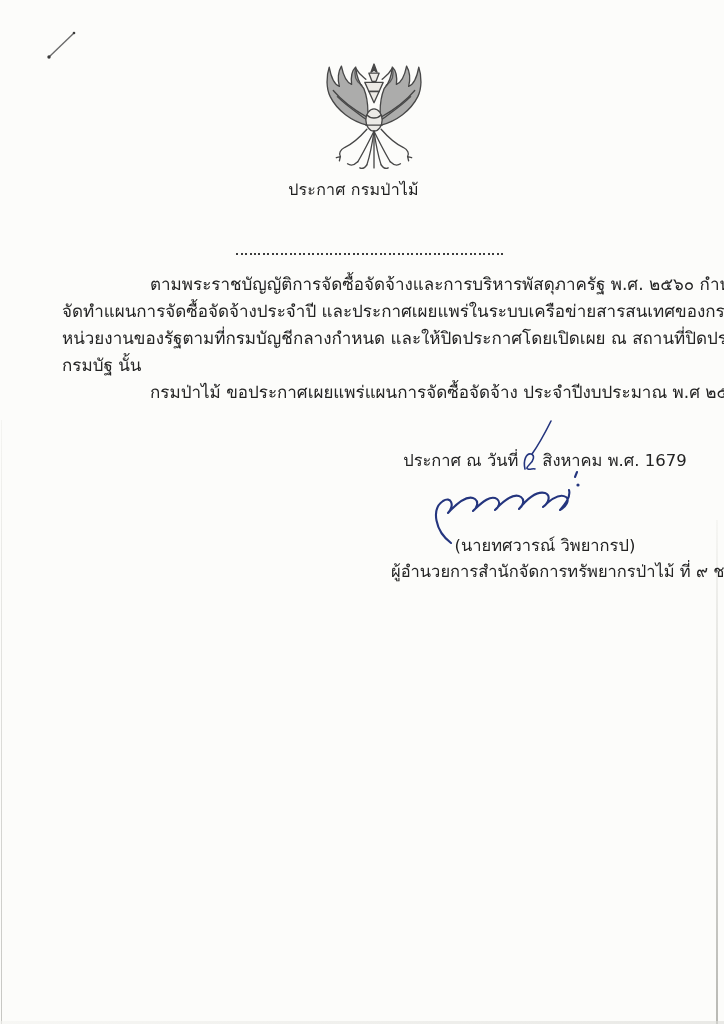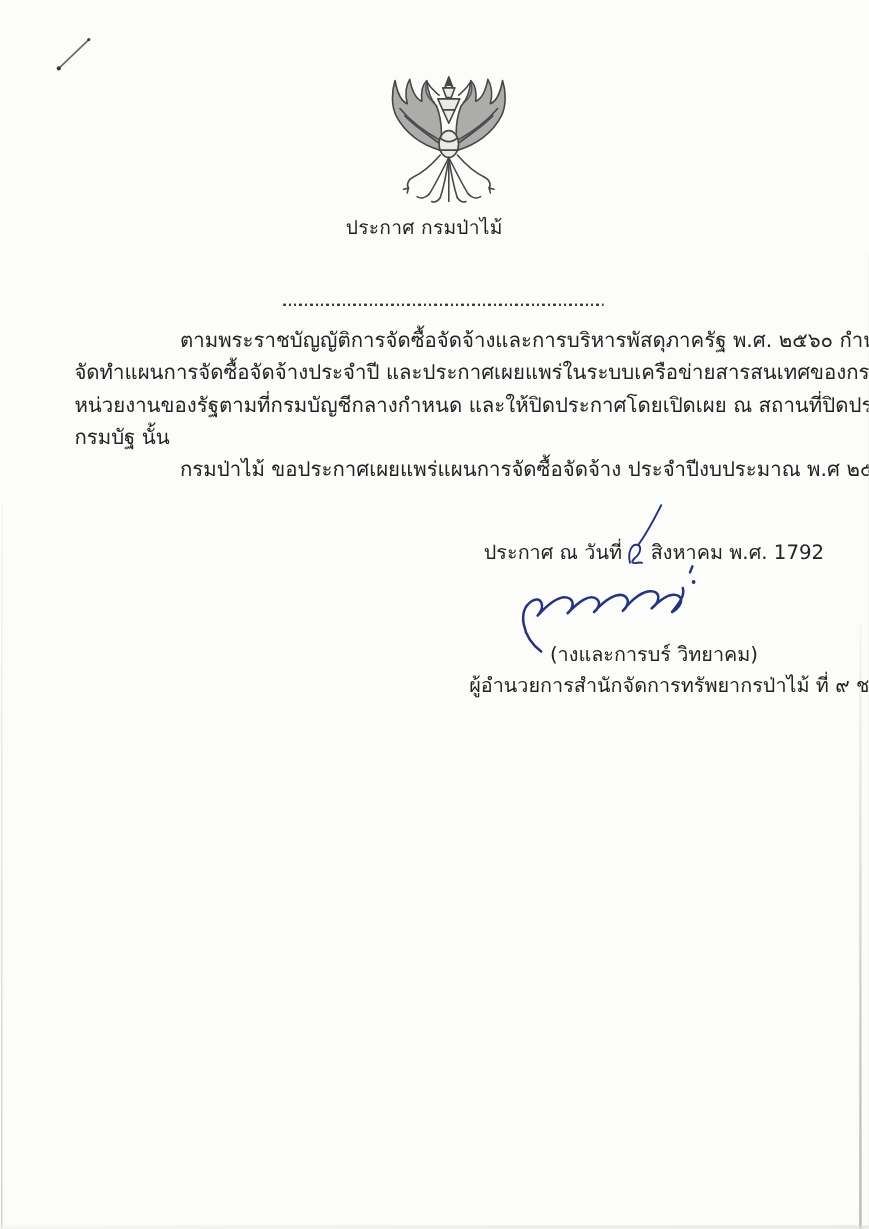--- a/index.html
+++ b/index.html
@@ -121,31 +121,31 @@
   <div class="sig-block">
     <div class="date-row">
       <span class="txt">ประกาศ ณ วันที่</span>
 
       <svg class="hand-digit" width="18" height="24" viewBox="0 0 18 24">
         <g stroke="#24357e" stroke-width="1.6" fill="none" stroke-linecap="round">
           <path d="M4,20 C2,12 5,4 10,5 C14,6 13,12 8,16 C6,18 5,20 7,20 C9,21 12,19 14,20"></path>
           <path d="M11,5 C16,-2 24,-16 30,-28"></path>
         </g>
       </svg>
-      <span class="txt">สิงหาคม พ.ศ. 1792</span>
+      <span class="txt">สิงหาคม พ.ศ. 1679</span>
     </div>
 
     <div class="sig-space">
 
       <svg class="sig-ink" width="170" height="92" viewBox="0 0 170 92">
         <g stroke="#24357e" stroke-width="2.1" fill="none" stroke-linecap="round" stroke-linejoin="round">
           <path d="M22,84 C6,72 2,50 14,42 C22,37 26,46 19,54 C30,42 40,36 46,40 C50,43 48,49 44,52 C54,42 62,36 68,40 C72,43 70,48 66,51 C76,40 86,34 92,38 C96,41 94,47 90,50 C98,40 108,32 116,34 C122,36 120,44 114,48 C122,40 131,34 137,38 C141,41 137,48 131,51 C136,45 142,38 140,31"></path>
           <circle cx="149" cy="26" r="1.6" fill="#24357e" stroke="none"></circle>
           <path d="M146,18 L148,13"></path>
         </g>
       </svg>
     </div>
 
-    <div class="sig-line">(างและการบร์ วิทยาคม)</div>
+    <div class="sig-line">(นายทศวารณ์ วิพยากรป)</div>
     <div class="sig-line">ผู้อำนวยการสำนักจัดการทรัพยากรป่าไม้ ที่ ๙ ชลบุรี</div>
   </div>
 
 </div>
 
 </body></html>

